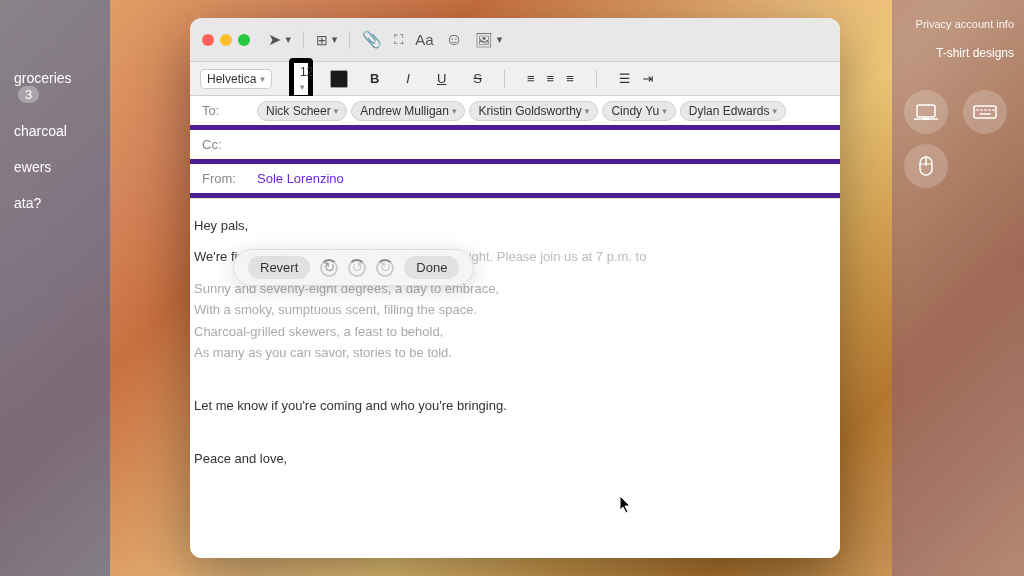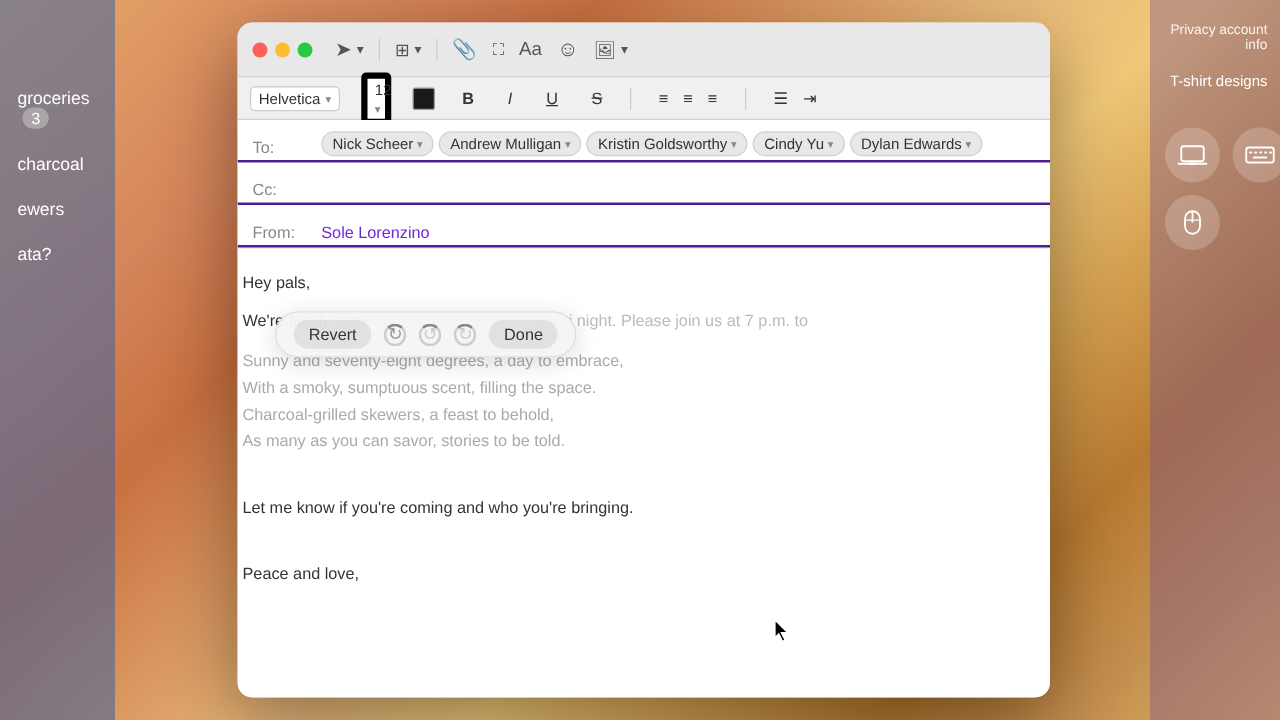--- a/index.html
+++ b/index.html
@@ -17,21 +17,21 @@
       inset: 0;
       background: linear-gradient(135deg, #e8a96a 0%, #d4845a 20%, #c97040 30%, #e8b87a 50%, #f0c878 60%, #d4a050 70%, #b87a30 80%, #c49050 90%, #e0b060 100%);
       z-index: 0;
     }
 
     
     .sidebar {
       position: absolute;
       left: 0;
       top: 0;
-      width: 92px;
+      width: 110px;
       height: 100%;
       background: rgba(60, 100, 160, 0.55);
       backdrop-filter: blur(20px);
       z-index: 1;
       padding-top: 60px;
     }
 
     .sidebar-item {
       padding: 10px 14px;
       color: white;
@@ -46,21 +46,21 @@
       padding: 1px 7px;
       font-size: 13px;
       margin-left: 4px;
     }
 
     
     .right-panel {
       position: absolute;
       right: 0;
       top: 0;
-      width: 104px;
+      width: 132px;
       height: 100%;
       background: rgba(120, 80, 140, 0.4);
       backdrop-filter: blur(10px);
       z-index: 1;
       padding-top: 10px;
     }
 
     .right-panel-title {
       color: rgba(255,255,255,0.9);
       font-size: 11px;
@@ -216,23 +216,23 @@
 
     
     .header-fields {
       background: white;
       border-bottom: 1px solid #e0e0e0;
       flex-shrink: 0;
     }
 
     .field-row {
       display: flex;
-      align-items: flex-end;
+      align-items: center;
       padding: 3px 12px;
-      border-bottom: 2px solid #4c1d95;
+      border-bottom: 5px solid #4c1d95;
       min-height: 34px;
     }
 
     .field-label {
       color: #888;
       font-size: 13px;
       width: 55px;
       flex-shrink: 0;
     }
 
@@ -294,21 +294,21 @@
     .body-text .greeting { margin-bottom: 10px; display: block; }
     .body-text .intro { margin-bottom: 10px; display: block; }
     .body-text .poem { color: #aaa; margin-bottom: 10px; }
     .body-text .poem-line { display: block; }
     .body-text .closing { margin-top: 10px; display: block; }
     .body-text .signature { display: block; }
 
     
     .ai-toolbar {
       position: absolute;
-      left: 30px;
+      left: 43px;
       top: 50px;
       background: rgba(245,245,245,0.97);
       border: 1px solid #ddd;
       border-radius: 20px;
       padding: 6px 14px;
       display: flex;
       align-items: center;
       gap: 10px;
       box-shadow: 0 4px 20px rgba(0,0,0,0.15);
       z-index: 20;

